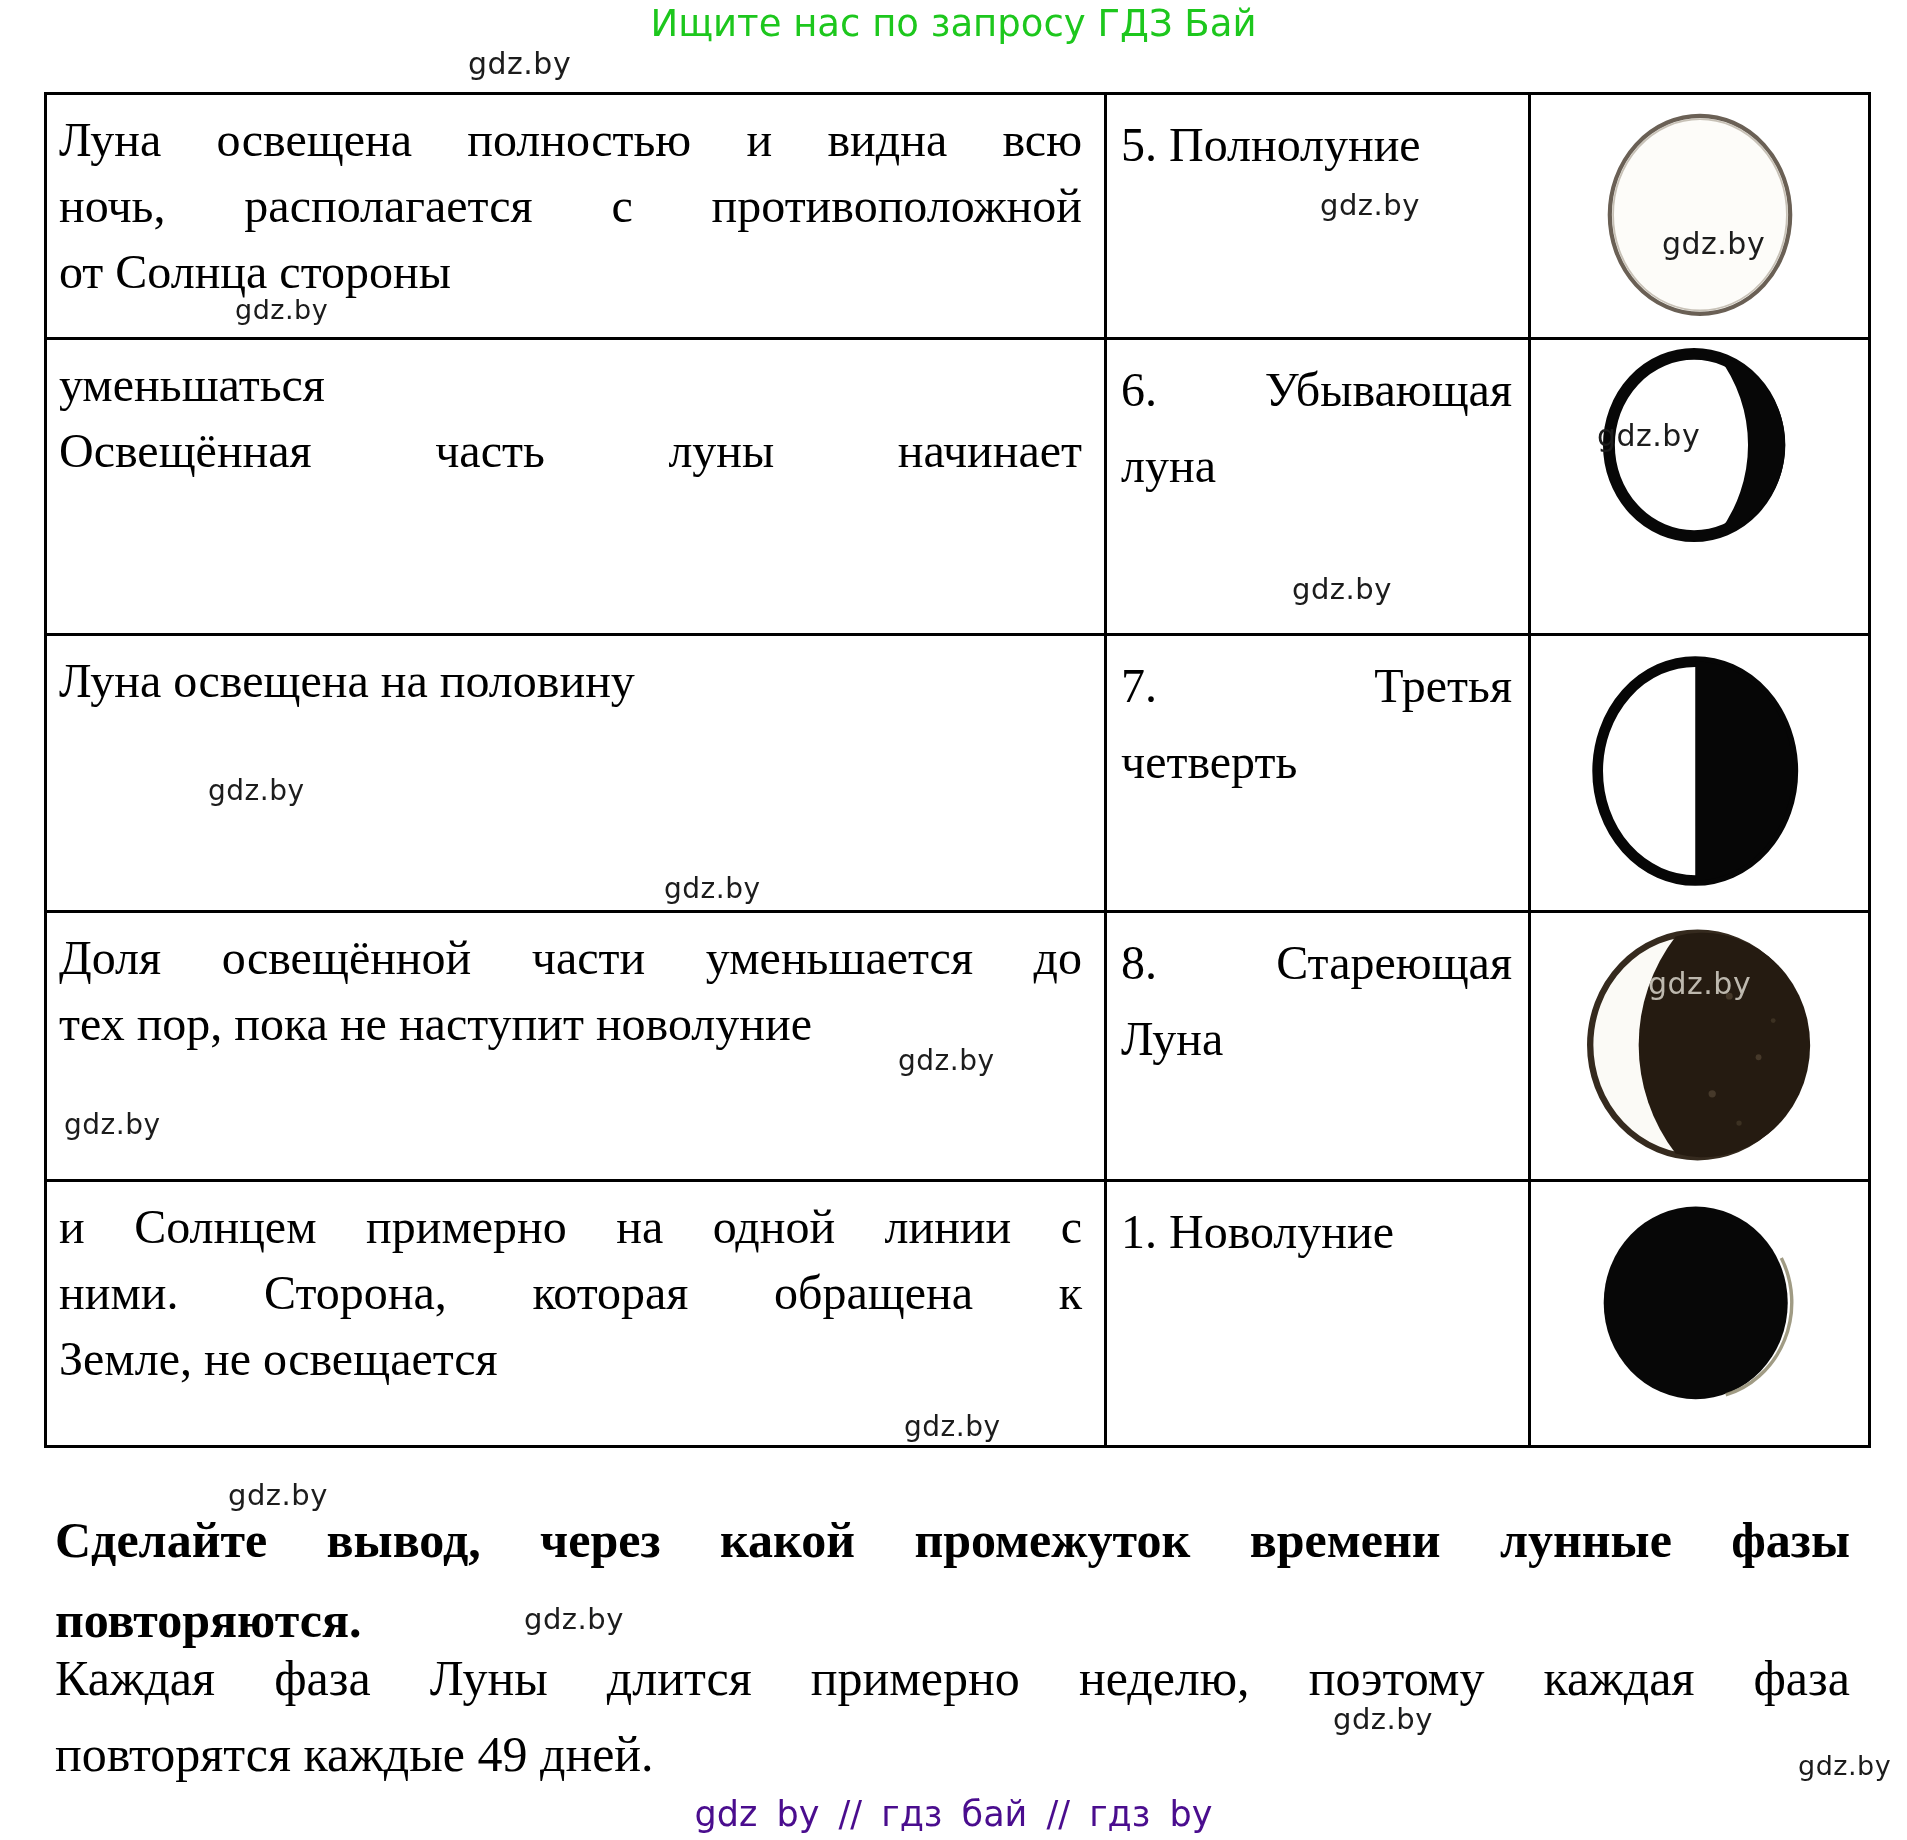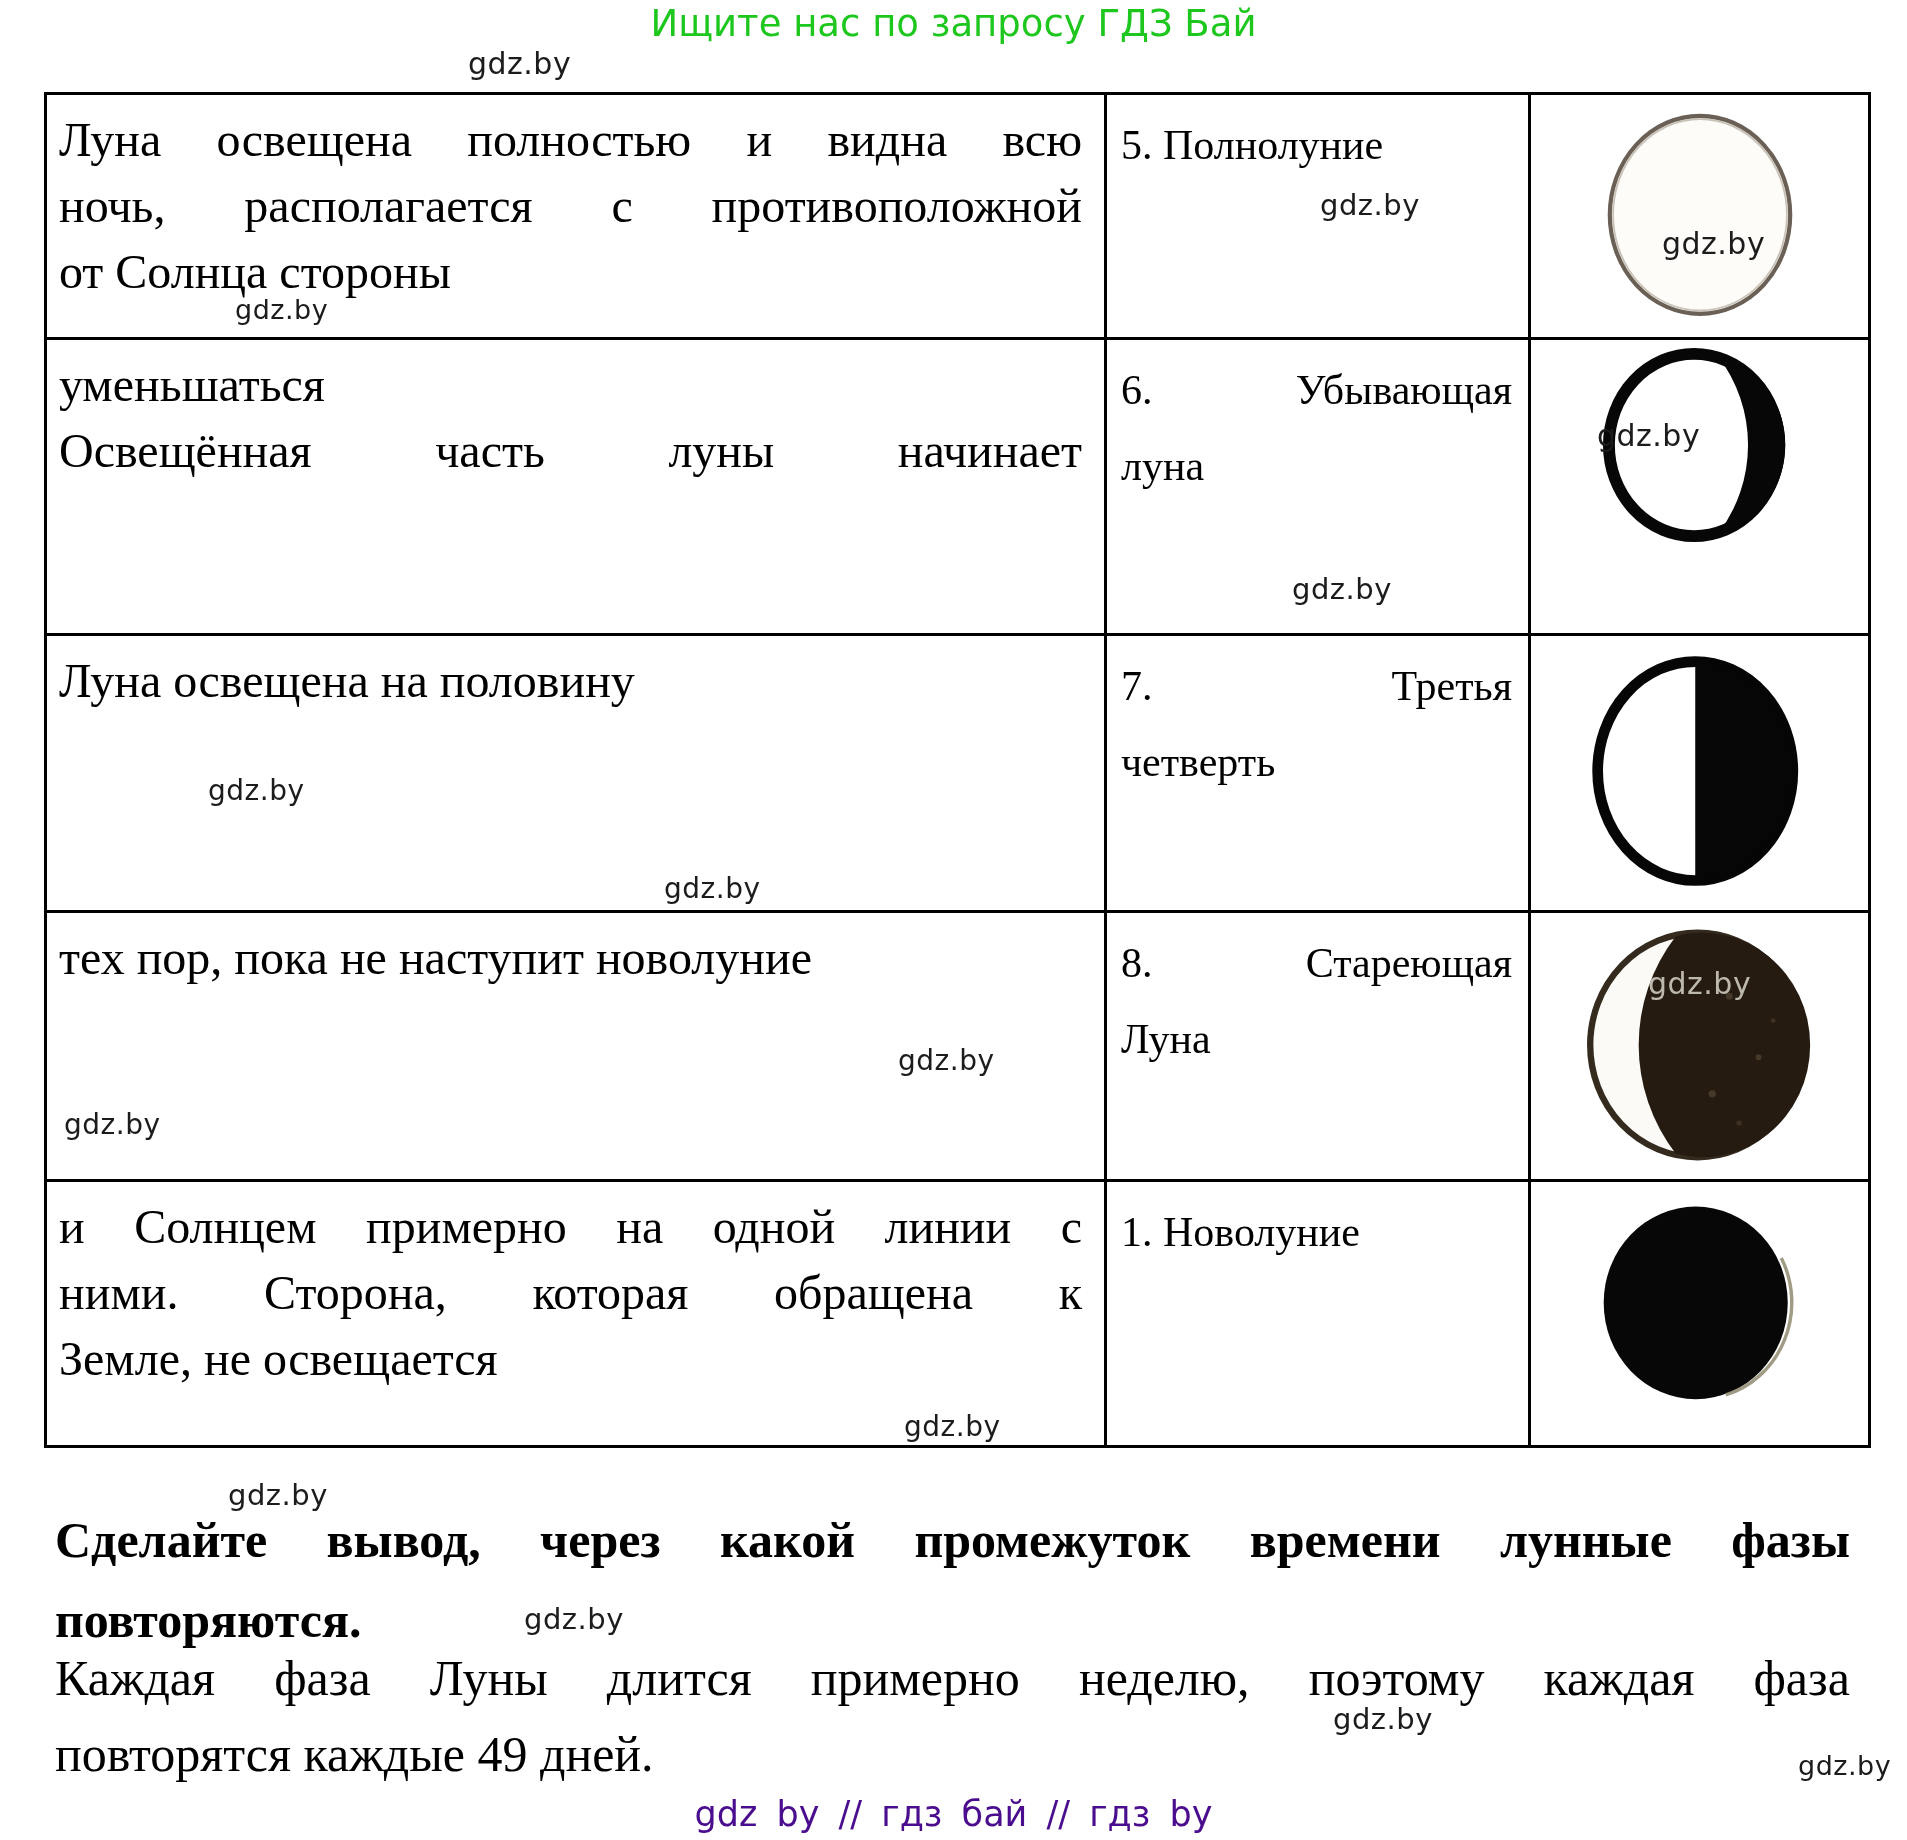--- a/index.html
+++ b/index.html
@@ -24,21 +24,21 @@
     position:absolute; left:44px; top:92px; width:1821px; height:1350px;
     border:3px solid var(--border,#000); display:grid;
     grid-template-columns:1060px 424px 337px;
     grid-template-rows:245px 296px 277px 269px 263px;
     box-sizing:content-box; background:#fff;
   }
   .cell { border-right:3px solid var(--border,#000); border-bottom:3px solid var(--border,#000); overflow:hidden; box-sizing:border-box; }
   .cell.last-col { border-right:none; }
   .cell.last-row { border-bottom:none; }
   .cell-desc { padding:12px 22px 8px 12px; font-size:48px; }
-  .cell-name { padding:12px 16px 0 14px; font-size:42px; }
+  .cell-name { padding:12px 16px 0 14px; font-size:48px; }
   .tline { line-height:66px; text-align:justify; text-align-last:justify; }
   .tline.last { text-align:left; text-align-last:left; }
   .cell-name .tline { line-height:76px; }
   .cell-moon { display:flex; justify-content:center; align-items:flex-start; }
   .moon-svg { display:block; }
   .row-0 .moon-svg { width:238px; height:220px; margin-top:12px; }
   .row-1 .moon-svg { width:214px; height:198px; margin-top:6px; }
   .row-2 .moon-svg { width:238px; height:246px; margin-top:12px; }
   .row-3 .moon-svg { width:246px; height:244px; margin-top:10px; }
   .row-4 .moon-svg { width:228px; height:214px; margin-top:16px; }
@@ -132,20 +132,21 @@
         <div class="tline">7. Третья</div>
         <div class="tline last">четверть</div>
       </div>
   <div class="cell cell-moon last-col row-2">
         <svg class="moon-svg row-2" viewBox="0 0 100 100">
           <use href="#m-third-quarter"></use>
         </svg>
       </div>
 
   <div class="cell cell-desc row-3">
+        <div class="tline">Доля освещённой части уменьшается до</div>
         <div class="tline last">тех пор, пока не наступит новолуние</div>
       </div>
   <div class="cell cell-name row-3">
         <div class="tline">8. Стареющая</div>
         <div class="tline last">Луна</div>
       </div>
   <div class="cell cell-moon last-col row-3">
         <svg class="moon-svg row-3" viewBox="0 0 100 100">
           <use href="#m-old-moon"></use>
         </svg>

